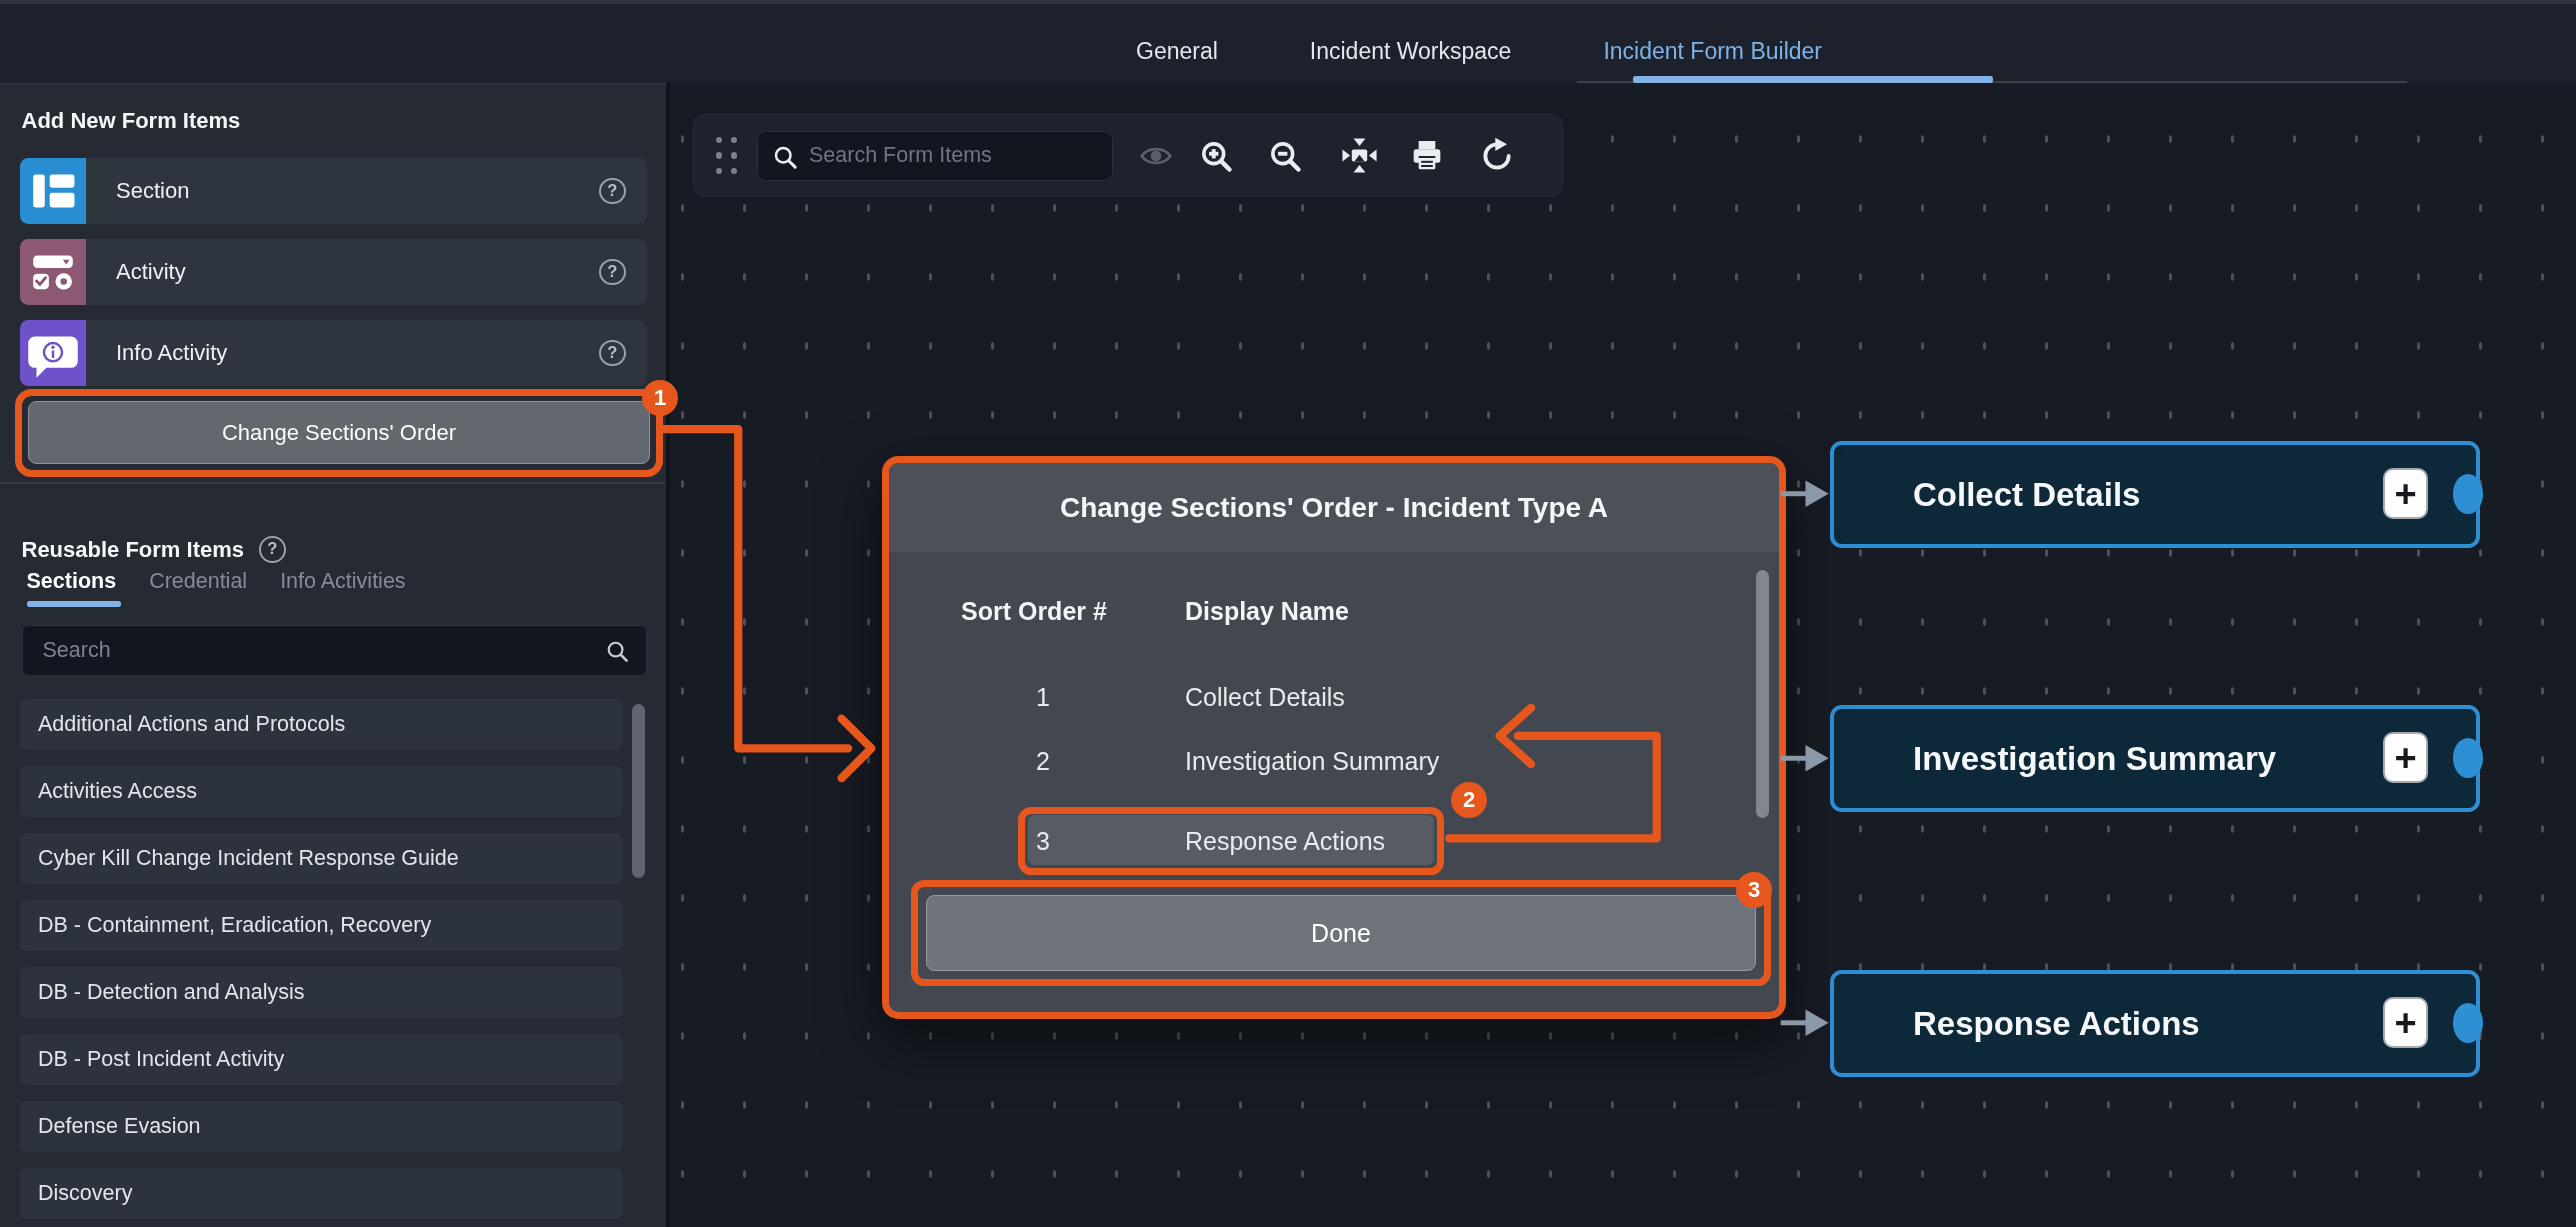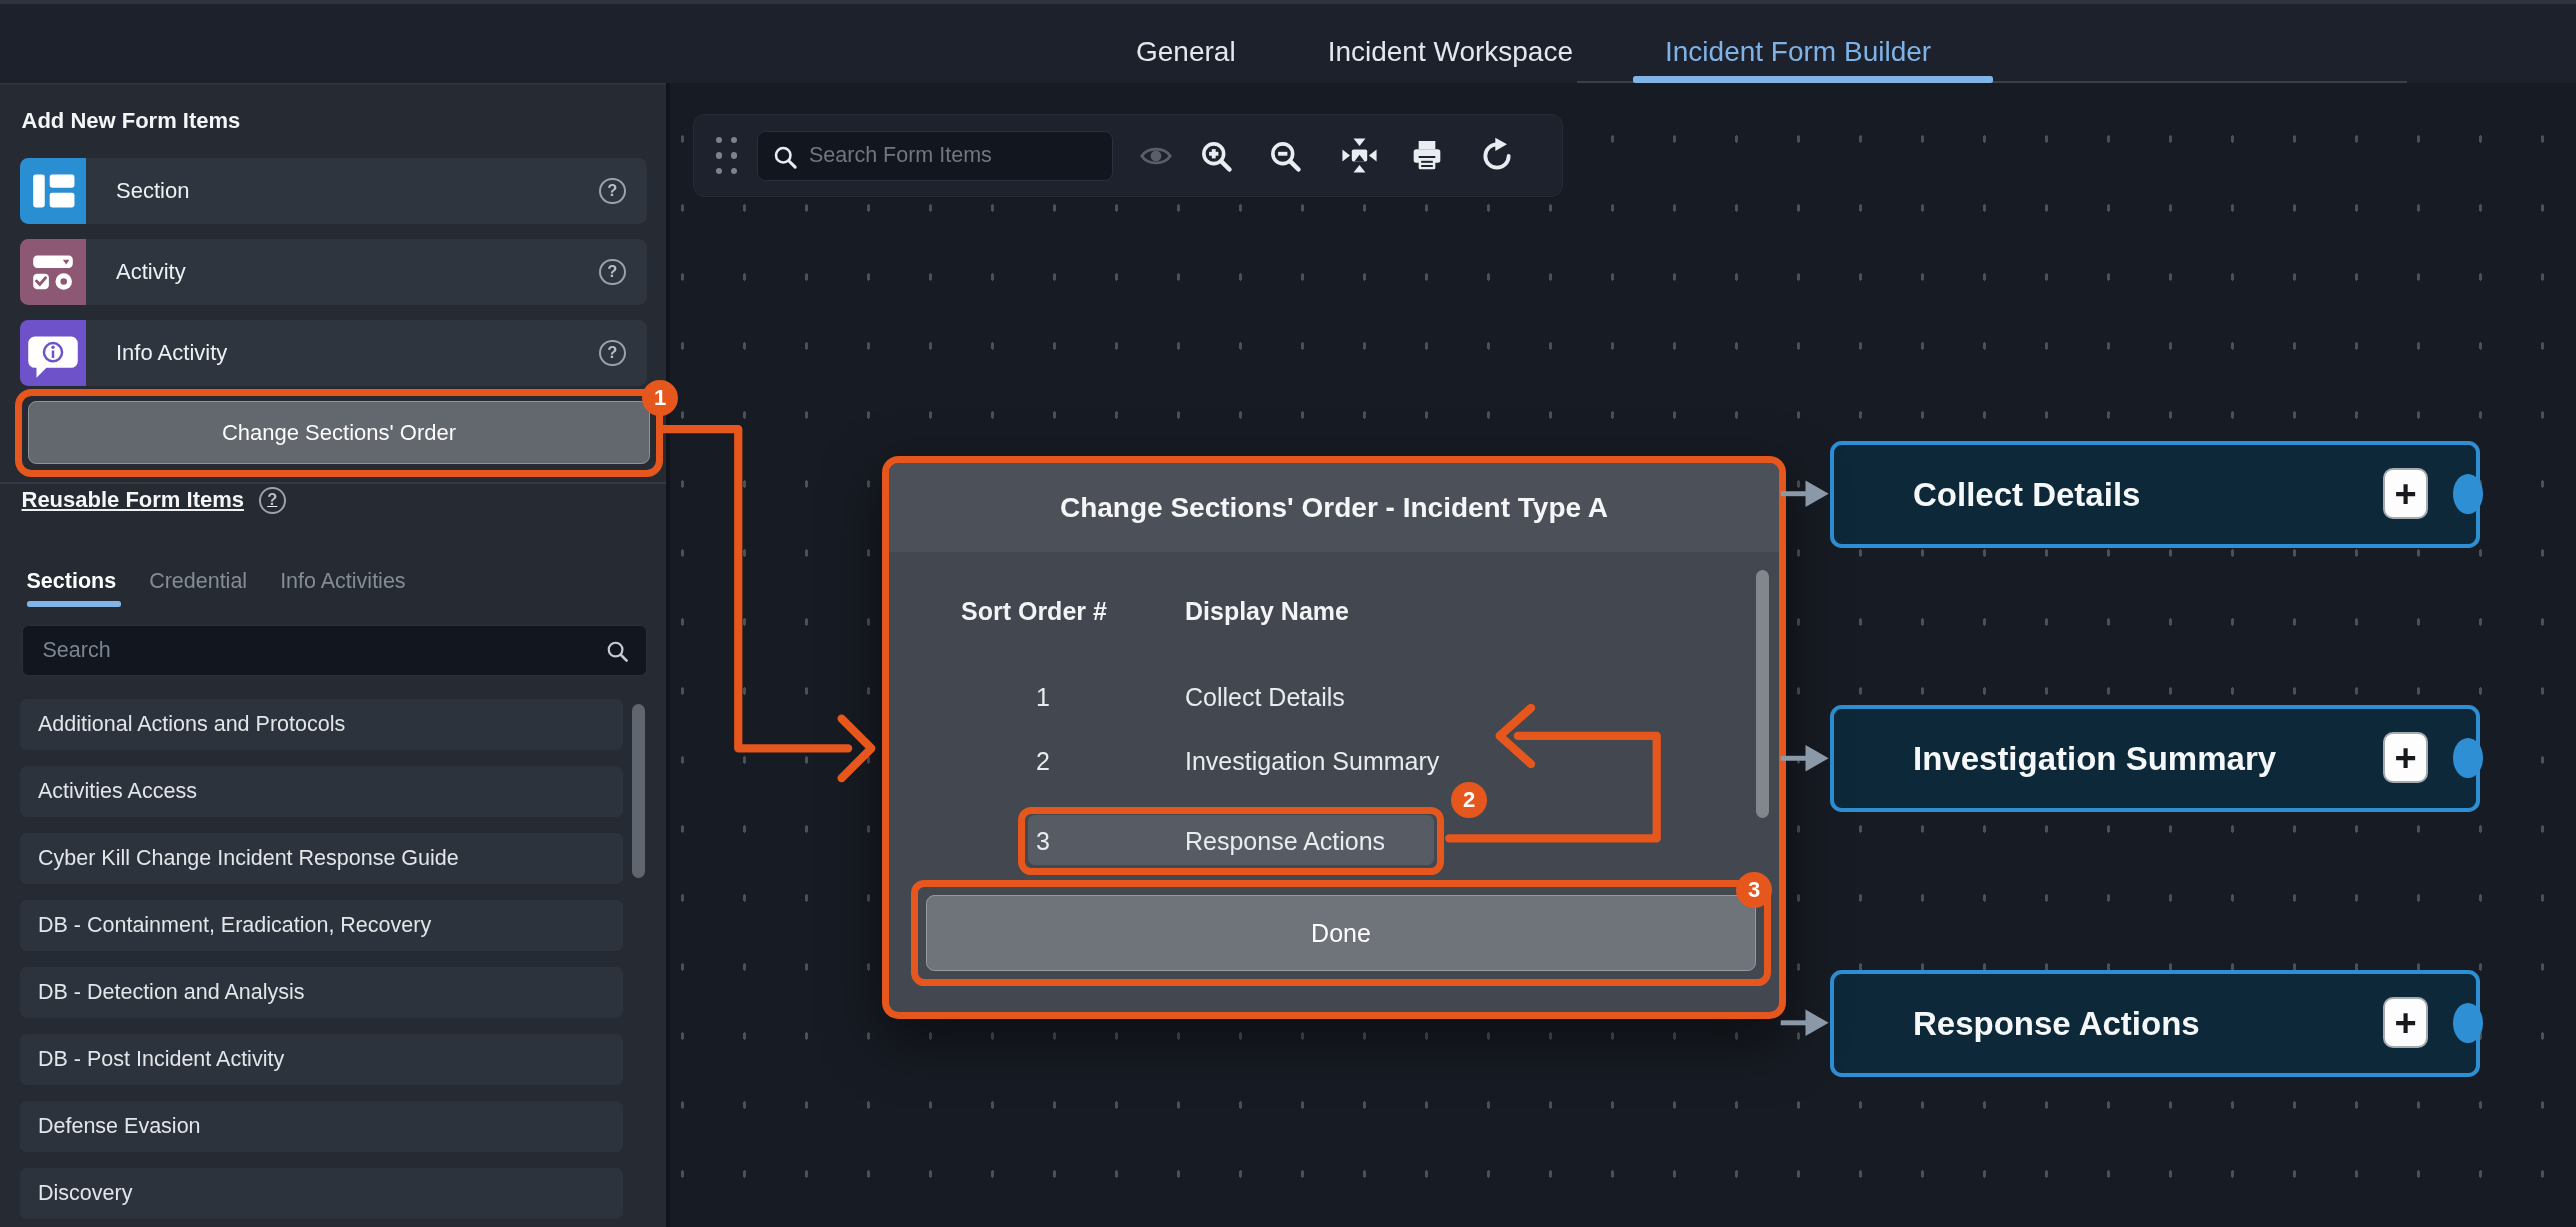--- a/index.html
+++ b/index.html
@@ -9,39 +9,39 @@
     background:#11151b;
     font-family:"Liberation Sans", sans-serif;
     color:#eef1f4;
   }
   .abs { position:absolute; }
 
   
   #top-edge { left:0; top:0; width:2576px; height:4.1px; background:#2f343c; }
   #header { left:0; top:4.1px; width:2576px; height:79px; background:#1c212b; }
   #tabs { left:1090px; top:4.1px; height:79px; display:flex; align-items:center; }
-  .top-tab { padding:0 46px; font-size:28px; color:#e4e8ec; cursor:pointer; white-space:nowrap;margin-top:8px; }
+  .top-tab { padding:0 46px; font-size:23px; color:#e4e8ec; cursor:pointer; white-space:nowrap;margin-top:8px; }
   .top-tab.active { color:#7fb3e8; }
   #tab-underline { left:1633px; top:76px; width:360px; height:6.6px; background:#82b4e8; border-radius:2.5px; }
   #header-divider { left:1577px; top:81px; width:830px; height:1.7px; background:#3a4048; }
 
   
   #sidebar { left:0; top:83px; width:666px; height:1145px; background:#262b33; box-shadow:inset 0 1.7px 0 #30363e; }
   .side-heading { font-size:22px; font-weight:700; color:#f4f6f8; }
   .form-item-row { left:20px; width:627px; height:66px; background:#2f353e; border-radius:8.3px; display:flex; align-items:center; cursor:grab; }
   .form-item-icon { width:66px; height:66px; border-radius:8.3px 0 0 8.3px; flex:0 0 66px; position:relative; }
   .form-item-label { margin-left:30px; font-size:22px; color:#eef1f4; flex:1; }
   .help-circle { width:26.5px; height:26.5px; border:2.5px solid #9aa1a9; border-radius:50%;
                  color:#b9bfc6; font-size:16.5px; font-weight:700; line-height:21.5px; text-align:center;
                  margin-right:21.5px; flex:0 0 26.5px; cursor:pointer; }
   #change-order-btn { left:28px; top:318px; width:622px; height:63px; background:#63676e;
                       border:1.7px solid #8f949b; border-radius:8.3px; color:#fdfdfd; font-size:22px;
                       display:flex; align-items:center; justify-content:center; cursor:pointer; }
   #sidebar-divider { left:0; top:399px; width:666px; height:1.7px; background:#343a42; }
-  #reusable-heading-row { left:21.5px; top:404px; display:flex; align-items:flex-start; gap:15px;text-decoration:underline; }
+  #reusable-heading-row { left:21.5px; top:453px; display:flex; align-items:flex-end; gap:15px; }
   #reusable-heading-row .help-circle { margin-right:0; }
   #reusable-tabs { left:26.5px; top:486px; display:flex; gap:33px; font-size:21.5px; }
   .reusable-tab { color:#848c95; cursor:pointer; }
   .reusable-tab.active { color:#ffffff; font-weight:700; }
   #sections-underline { left:26.5px; top:518px; width:94px; height:5.8px; background:#82b4e8; border-radius:2.5px; }
   #sidebar-search { left:21.5px; top:542px; width:625px; height:51px; background:#12161e;
                     border:1.7px solid #2a3039; border-radius:6.6px; }
   #sidebar-search input { position:absolute; left:20px; top:0; width:529px; height:48px; background:transparent;
                     border:none; outline:none; color:#dfe3e8; font-size:21.5px; font-family:inherit; }
   #sidebar-search input::placeholder { color:#7c8590; }

